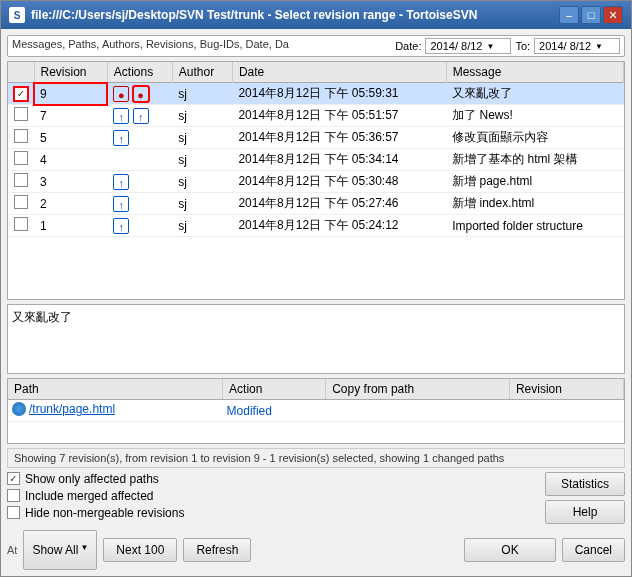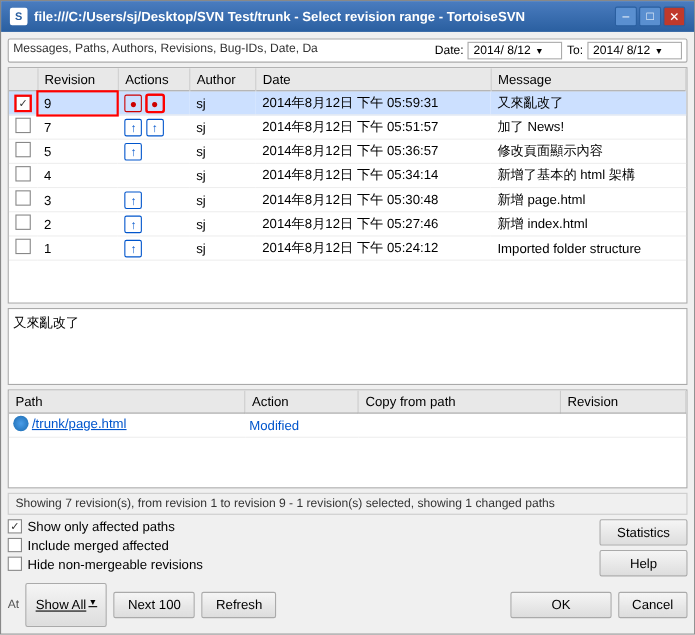--- a/index.html
+++ b/index.html
@@ -182,21 +182,21 @@
       padding: 4px;
       font-size: 12px;
       overflow: auto;
     }
 
     
     .paths-container {
       background: white;
       border: 1px solid #aaa;
       flex-shrink: 0;
-      height: 90px;
+      height: 66px;
       overflow-y: auto;
     }
     .paths-table {
       width: 100%;
       border-collapse: collapse;
       font-size: 12px;
     }
     .paths-table thead th {
       background: #e8e8e8;
       text-align: left;
@@ -297,21 +297,20 @@
     .show-all-btn {
       background: linear-gradient(to bottom, #f5f5f5, #ddd);
       border: 1px solid #aaa;
       padding: 12px 8px;
       font-size: 12px;
       cursor: pointer;
       display: flex;
       align-items: flex-start;
       gap: 2px;
       border-radius: 2px;
-      text-decoration: underline;
     }
     .show-all-btn::after { content: '▼'; font-size: 8px; }
     .spacer { flex: 1; }
     .ok-btn {
       background: linear-gradient(to bottom, #f5f5f5, #ddd);
       border: 1px solid #aaa;
       padding: 4px 36px;
       font-size: 12px;
       cursor: pointer;
       border-radius: 2px;

